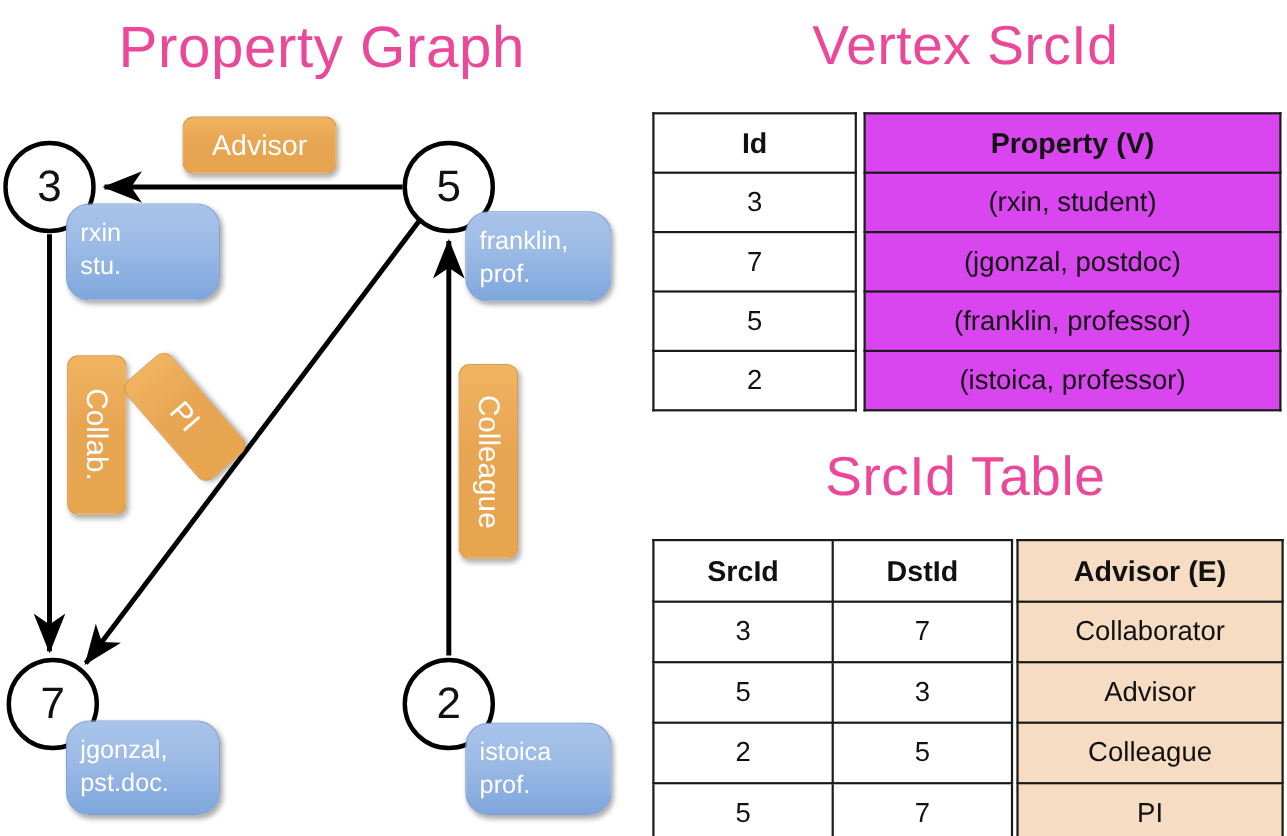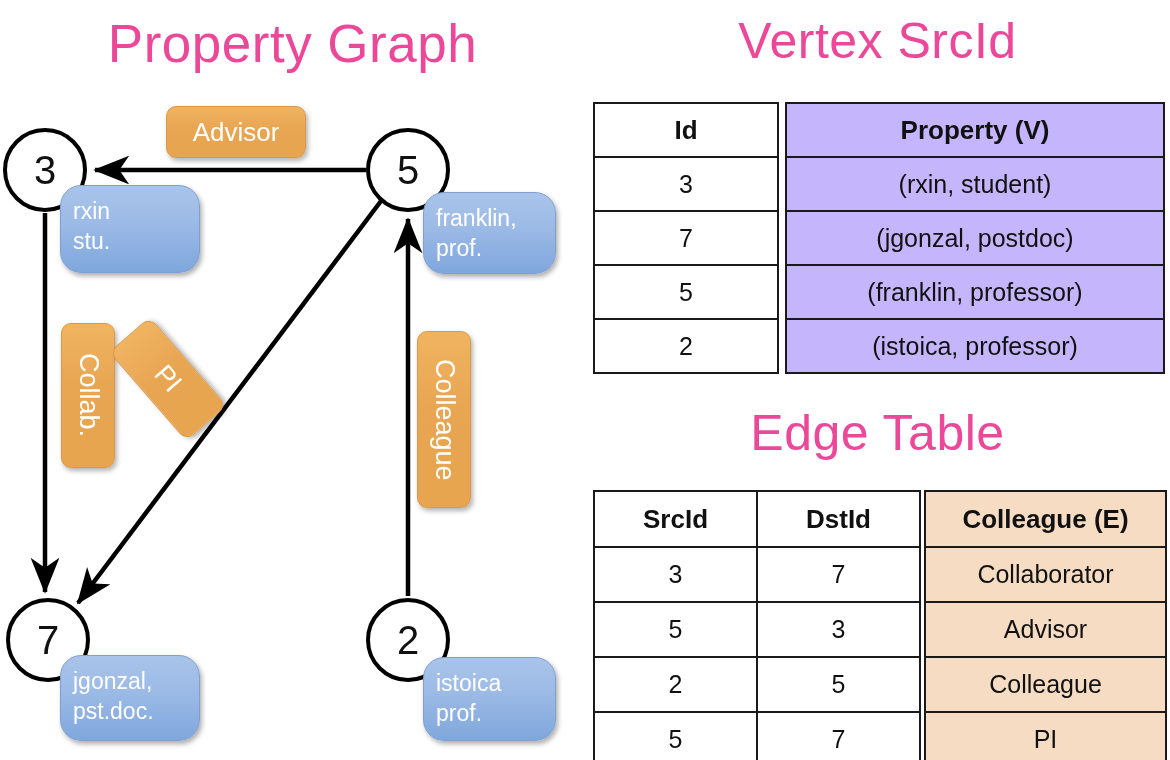--- a/index.html
+++ b/index.html
@@ -130,31 +130,31 @@
     text-align: center;
     font-weight: 400;
     font-size: 25px;
     padding: 0;
     color: #111111;
   }
   .data-table th {
     font-weight: 700;
     font-size: 26px;
   }
-  .blue-cell { background: #c4b5fd; }
+  .blue-cell { background: #d946ef; }
   .orange-cell { background: #f6dcc2; }
 </style>
 </head>
 <body>
 
 <div class="title" id="title-property-graph">Property Graph</div>
 
 <div class="title" id="title-vertex-table">Vertex SrcId</div>
 
-<div class="title" id="title-edge-table">Edge Table</div>
+<div class="title" id="title-edge-table">SrcId Table</div>
 
 <div id="graph-canvas">
 
   <svg id="edge-svg" viewBox="0 0 585 760">
     <defs>
       <marker id="arrowhead" markerWidth="9" markerHeight="9" refX="7.6" refY="3.2" orient="auto" markerUnits="strokeWidth">
         <path d="M0,0 L8,3.2 L0,6.4 L2.2,3.2 Z" fill="#000000"></path>
       </marker>
     </defs>
 
@@ -278,21 +278,21 @@
     <tr>
       <td style="height:53px;">5</td>
       <td style="height:53px;">7</td>
     </tr>
   </tbody>
 </table>
 
 <table class="data-table" id="edge-property-table" style="left:924px; top:490px; width:243px;">
   <tbody>
     <tr>
-      <th class="orange-cell" style="height:54px;">Colleague (E)</th>
+      <th class="orange-cell" style="height:54px;">Advisor (E)</th>
     </tr>
     <tr>
       <td class="orange-cell" style="height:53px;">Collaborator</td>
     </tr>
     <tr>
       <td class="orange-cell" style="height:53px;">Advisor</td>
     </tr>
     <tr>
       <td class="orange-cell" style="height:53px;">Colleague</td>
     </tr>

